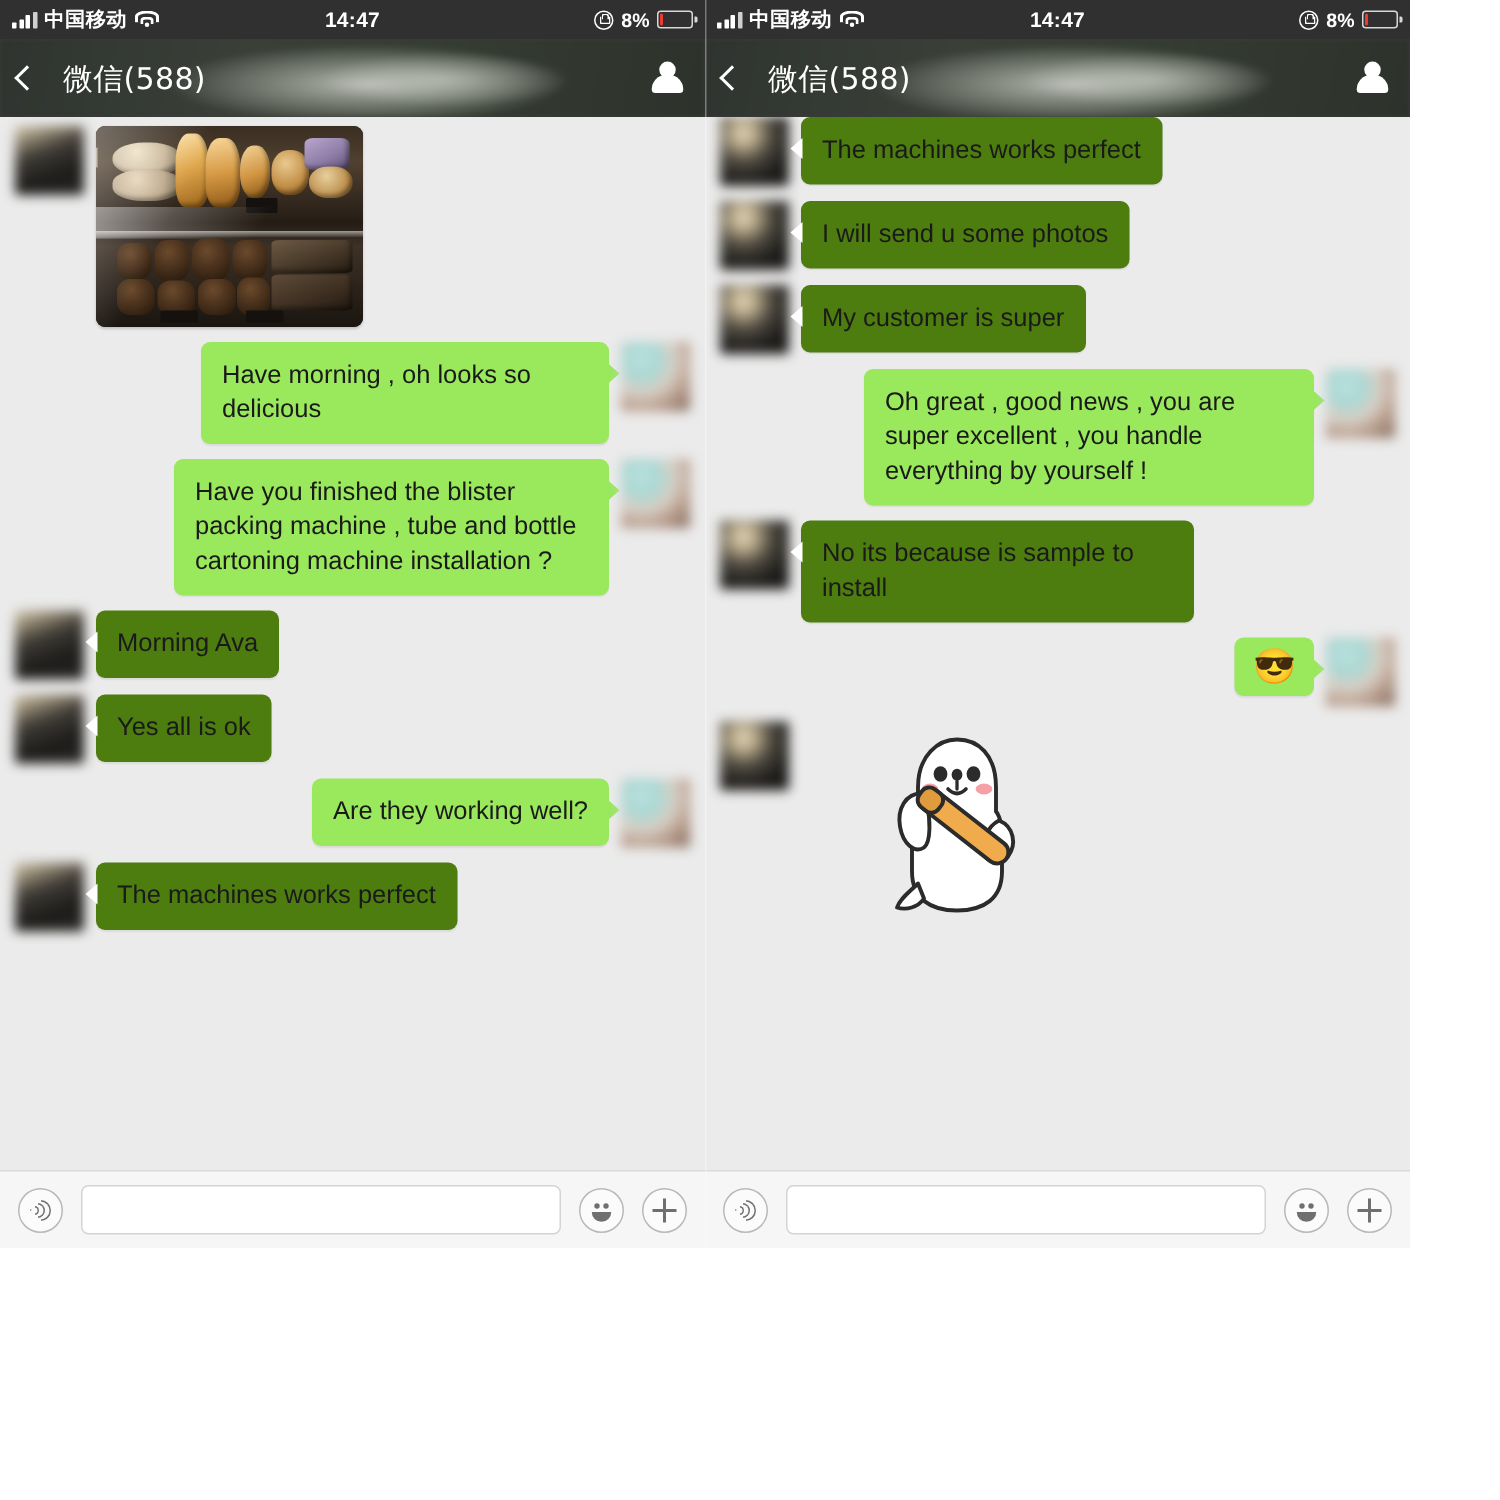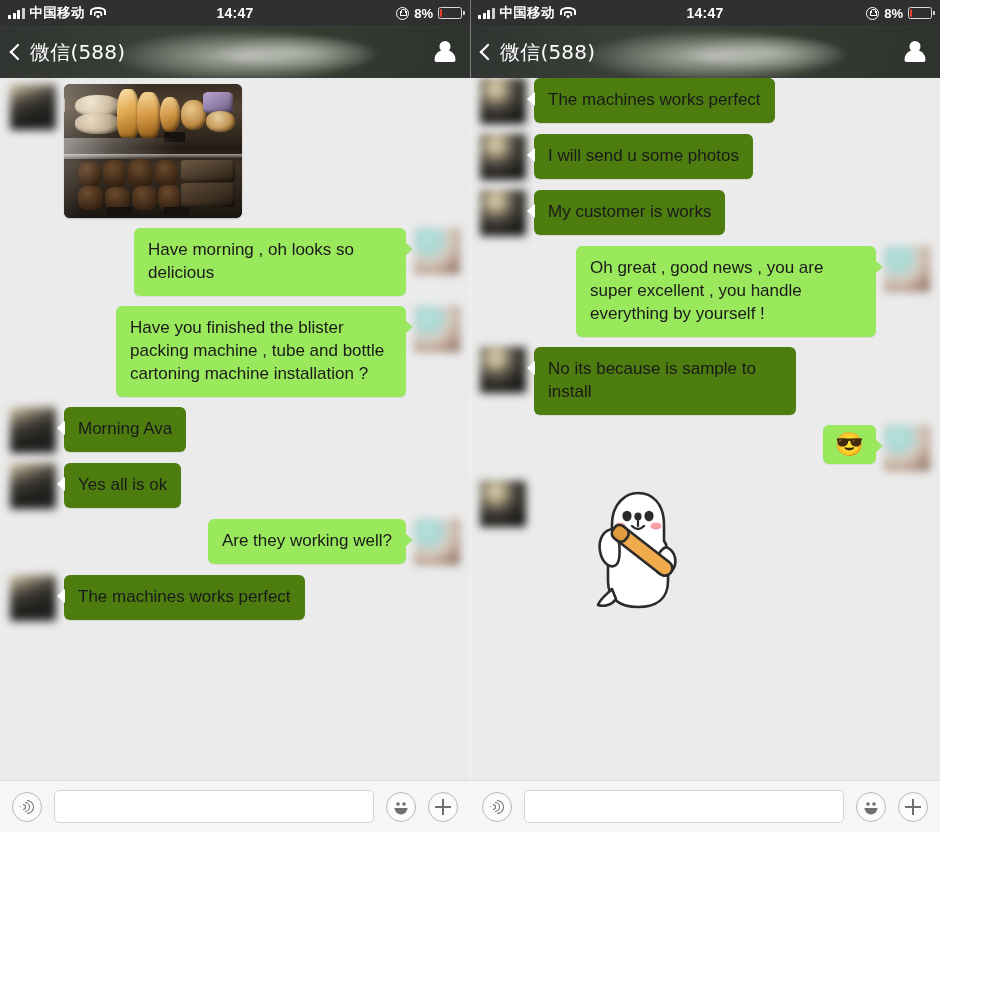--- a/index.html
+++ b/index.html
@@ -89,21 +89,21 @@
   .nav-bg {
     position: absolute; inset: 0;
     background:
       radial-gradient(ellipse 170px 34px at 52% 58%, rgba(215,218,210,.78) 0%, rgba(180,186,172,.30) 55%, rgba(120,128,110,0) 78%),
       radial-gradient(ellipse 120px 26px at 63% 52%, rgba(225,228,222,.55) 0%, rgba(160,168,150,0) 70%),
       linear-gradient(100deg, #2f3430 0%, #3a4038 35%, #363d32 60%, #2d322c 100%);
     filter: blur(1.5px);
   }
   .nav-back {
     position: relative; z-index: 2;
-    display: flex; align-items: center; gap: 4px;
+    display: flex; align-items: center; gap: 16px;
     color: #fff; cursor: pointer;
   }
   .chev-left {
     width: 12px; height: 12px;
     border-left: 2.6px solid #fff; border-bottom: 2.6px solid #fff;
     transform: rotate(45deg);
     margin-right: 2px;
   }
   .nav-title {
     font-size: 20px; color: #fff; letter-spacing: .2px;
@@ -480,21 +480,21 @@
         <div class="bubble in">The machines works perfect</div>
       </div>
 
       <div class="row left">
         <div class="avatar av-dark2"></div>
         <div class="bubble in">I will send u some photos</div>
       </div>
 
       <div class="row left">
         <div class="avatar av-dark2"></div>
-        <div class="bubble in">My customer is works</div>
+        <div class="bubble in">My customer is super</div>
       </div>
 
       <div class="row right">
         <div class="bubble out" style="max-width:300px">Oh great , good news , you are super excellent , you handle everything by yourself !</div>
         <div class="avatar av-light"></div>
       </div>
 
       <div class="row left">
         <div class="avatar av-dark2"></div>
         <div class="bubble in" style="max-width:262px">No its because is sample to install</div>

